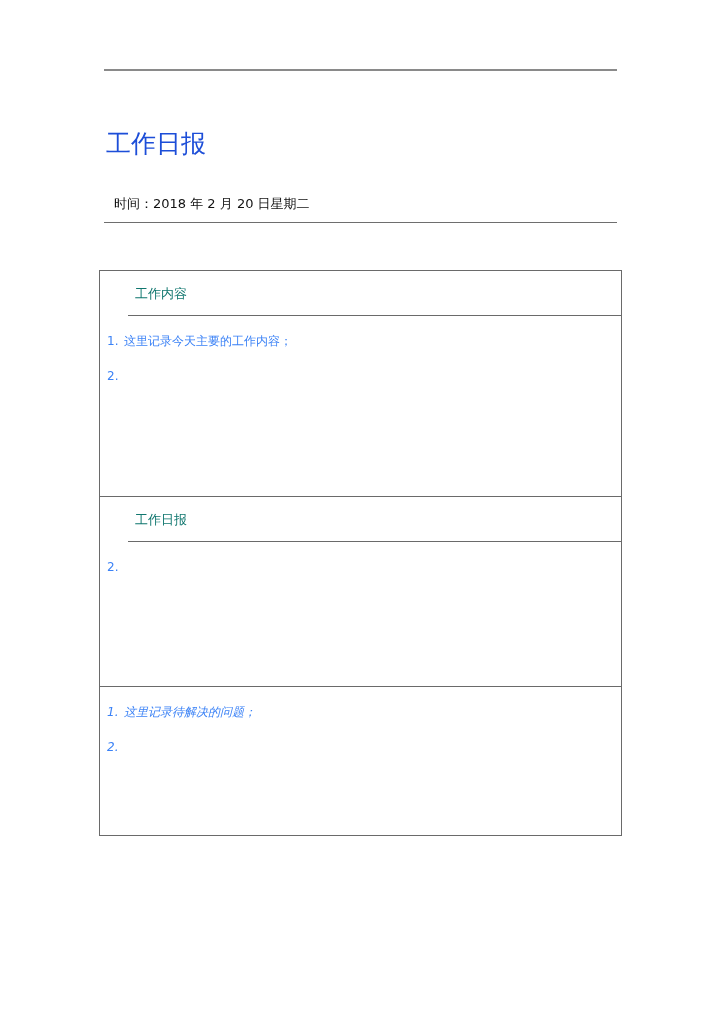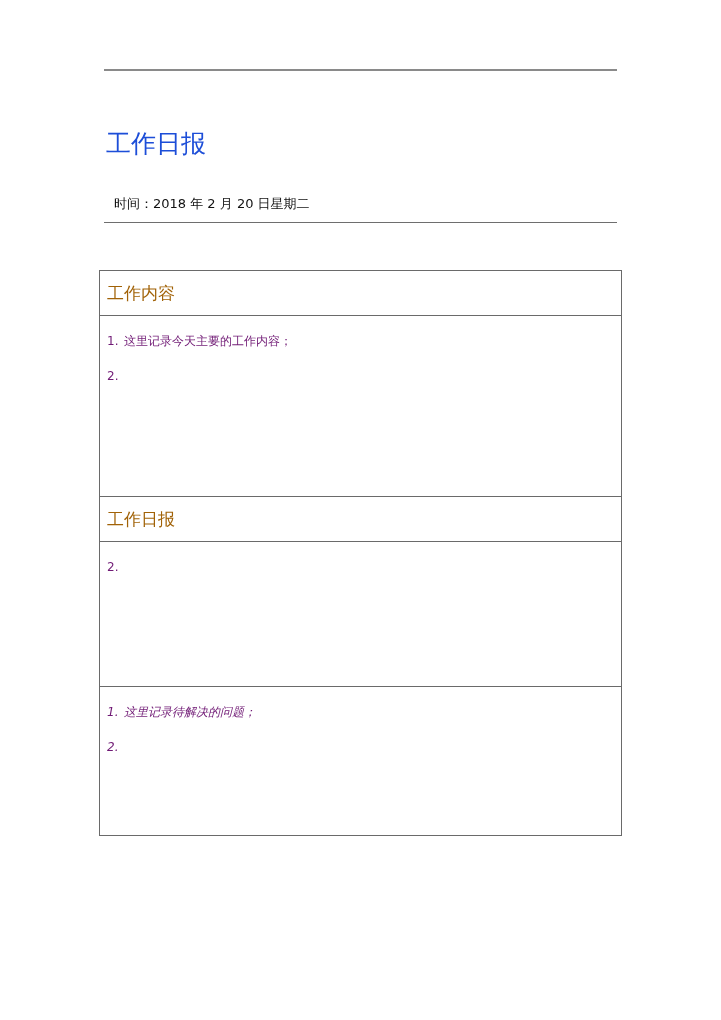--- a/index.html
+++ b/index.html
@@ -9,24 +9,24 @@
     }
     .top-rule { position: absolute; left: 104px; top: 69px; width: 513px; height: 0; border-top: 2px solid #8a8a8a; }
     .title { position: absolute; left: 106px; top: 126px; font-size: 25px; line-height: 36px; color: #1d4ed8; }
     .date { position: absolute; left: 106px; top: 193px; font-size: 13px; line-height: 22px; color: #111; margin-left: 8px; }
     .date-rule { position: absolute; left: 104px; top: 222px; width: 513px; height: 0; border-top: 1px solid #6e6e6e; }
     .report-table {
       position: absolute; left: 99px; top: 270px; width: 521px;
       border: 1px solid #6a6a6a; border-collapse: collapse;
     }
     .sec-head { height: 45px; border-bottom: 1px solid #6a6a6a; box-sizing: border-box; padding-left: 7px;
-      font-size: 17px; line-height: 45px; color: #a16207; }
+      font-size: 13px; line-height: 45px; color: #0f766e; margin-left: 28px; }
     .sec-body { border-bottom: 1px solid #6a6a6a; box-sizing: border-box; padding: 16px 0 0 7px; }
     .sec-body.last { border-bottom: none; font-style: italic; }
-    .item { font-size: 12px; line-height: 18px; color: #701a75; margin-bottom: 17px; white-space: pre; }
+    .item { font-size: 12px; line-height: 18px; color: #3b82f6; margin-bottom: 17px; white-space: pre; }
     .item .num { display: inline-block; width: 17px; }
   </style>
 </head>
 <body>
 
 <div class="top-rule"></div>
 <div class="title">工作日报</div>
 <div class="date">时间：2018 年 2 月 20 日星期二</div>
 <div class="date-rule"></div>
 

